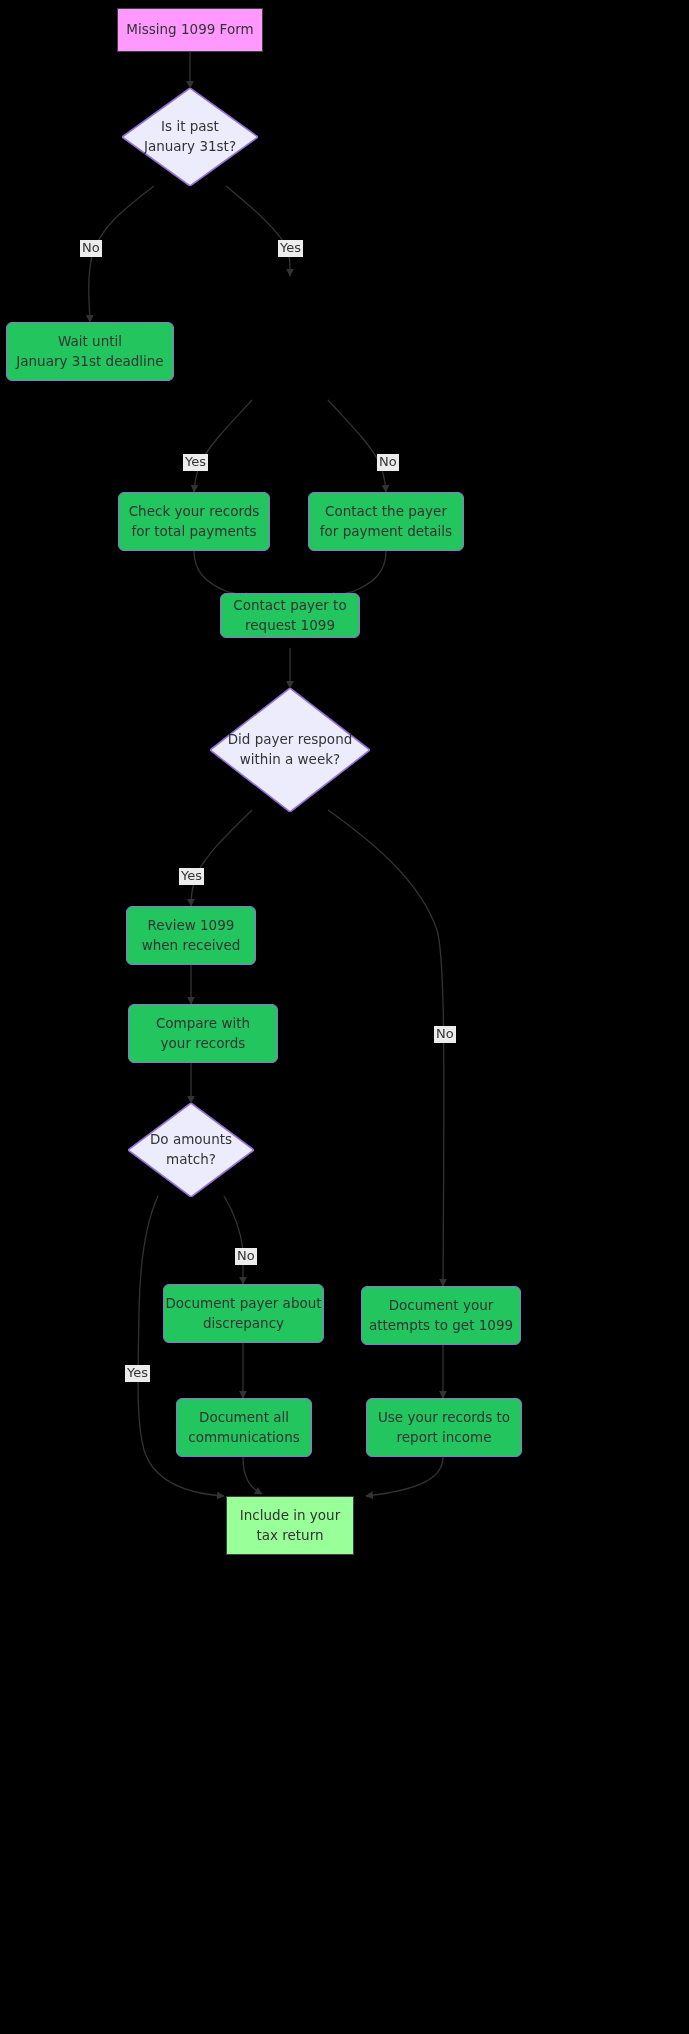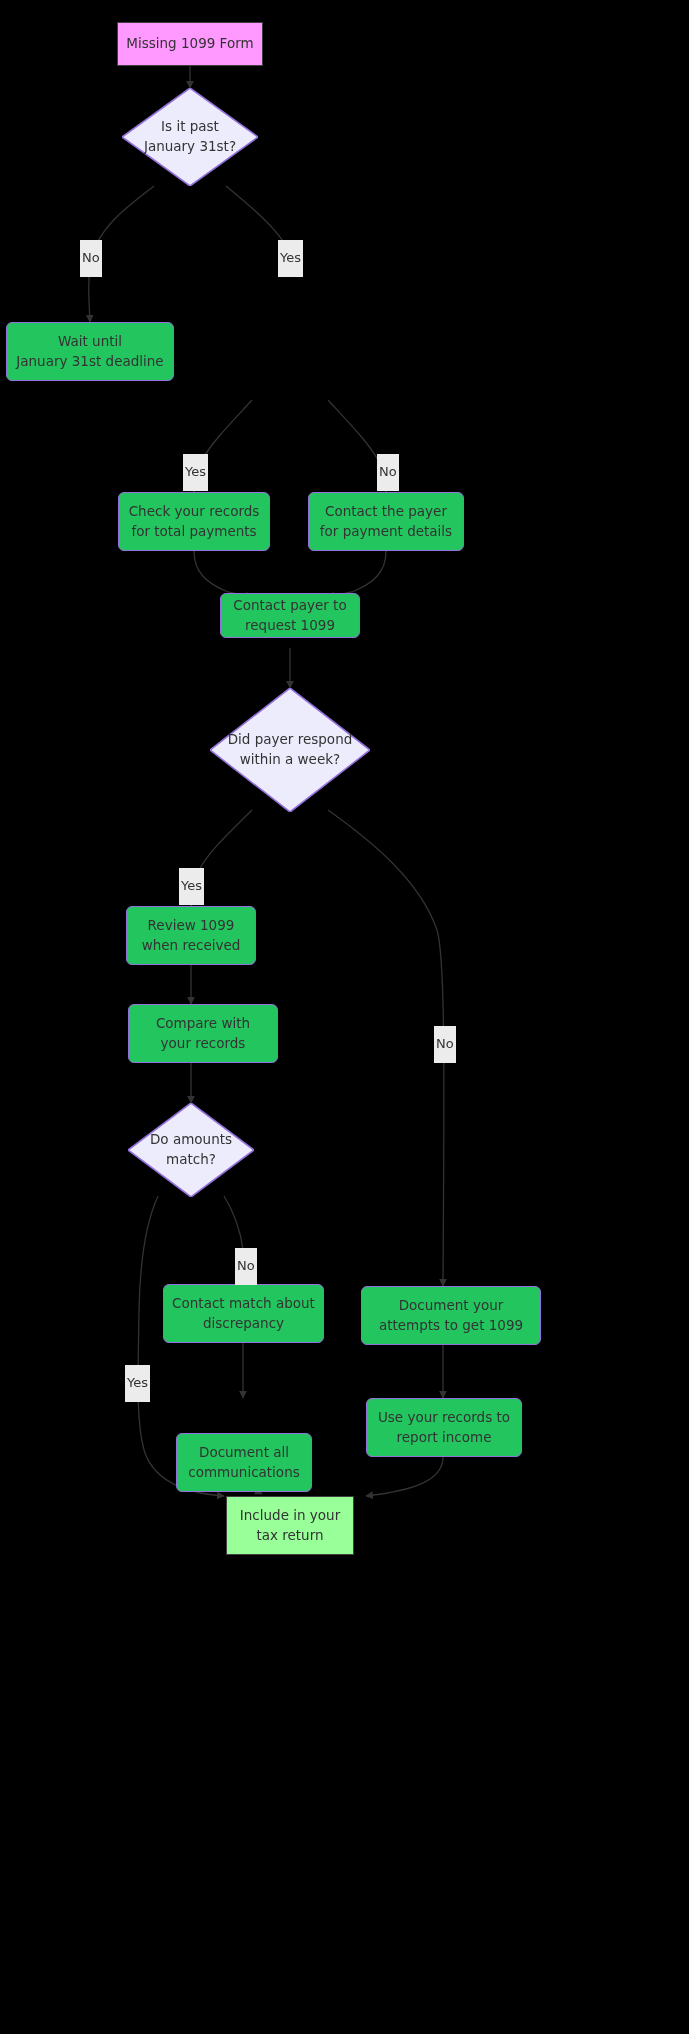--- a/index.html
+++ b/index.html
@@ -62,21 +62,21 @@
     position: relative;
     z-index: 2;
     padding: 0 6px;
   }
   .edge-label {
     position: absolute;
     background: #ececec;
     color: #333333;
     font-size: 13px;
     line-height: 1.15;
-    padding: 11px 2px;
+    padding: 1px 2px;
     z-index: 3;
     white-space: nowrap;
     text-align: right;
   }
 </style>
 </head>
 <body>
 
 <div id="chart-root">
 
@@ -119,21 +119,21 @@
       <path d="M 243,1343 L 243,1398"></path>
 
       <path d="M 443,1345 L 443,1398"></path>
 
       <path d="M 243,1457 C 243,1478 250,1488 262,1494"></path>
 
       <path d="M 443,1457 C 443,1478 420,1490 366,1496"></path>
     </g>
   </svg>
 
-  <div class="node start" style="left:117px; top:22px; width:146px; height:44px;">
+  <div class="node start" style="left:117px; top:8px; width:146px; height:44px;">
     <span>Missing 1099 Form</span>
   </div>
 
   <div class="node diamond-wrap" style="left:122px; top:88px; width:136px; height:98px;">
     <svg class="diamond-shape" viewBox="0 0 136 98" preserveAspectRatio="none">
       <polygon points="68,0 136,49 68,98 0,49" fill="#ececfd" stroke="#9370db" stroke-width="1.6"></polygon>
     </svg>
     <span class="diamond-label">Is it past
 January 31st?</span>
   </div>
@@ -179,30 +179,30 @@
 
   <div class="node diamond-wrap" style="left:128px; top:1103px; width:126px; height:94px;">
     <svg class="diamond-shape" viewBox="0 0 126 94" preserveAspectRatio="none">
       <polygon points="63,0 126,47 63,94 0,47" fill="#ececfd" stroke="#9370db" stroke-width="1.6"></polygon>
     </svg>
     <span class="diamond-label">Do amounts
 match?</span>
   </div>
 
   <div class="node rect" style="left:163px; top:1284px; width:161px; height:59px;">
-    <span>Contact match about
+    <span>Document payer about
 discrepancy</span>
   </div>
 
-  <div class="node rect" style="left:361px; top:1286px; width:180px; height:59px;">
+  <div class="node rect" style="left:361px; top:1286px; width:160px; height:59px;">
     <span>Document your
 attempts to get 1099</span>
   </div>
 
-  <div class="node rect" style="left:176px; top:1398px; width:136px; height:59px;margin-top:35px;">
+  <div class="node rect" style="left:176px; top:1398px; width:136px; height:59px;">
     <span>Document all
 communications</span>
   </div>
 
   <div class="node rect" style="left:366px; top:1398px; width:156px; height:59px;">
     <span>Use your records to
 report income</span>
   </div>
 
   <div class="node finish" style="left:226px; top:1496px; width:128px; height:59px;">

